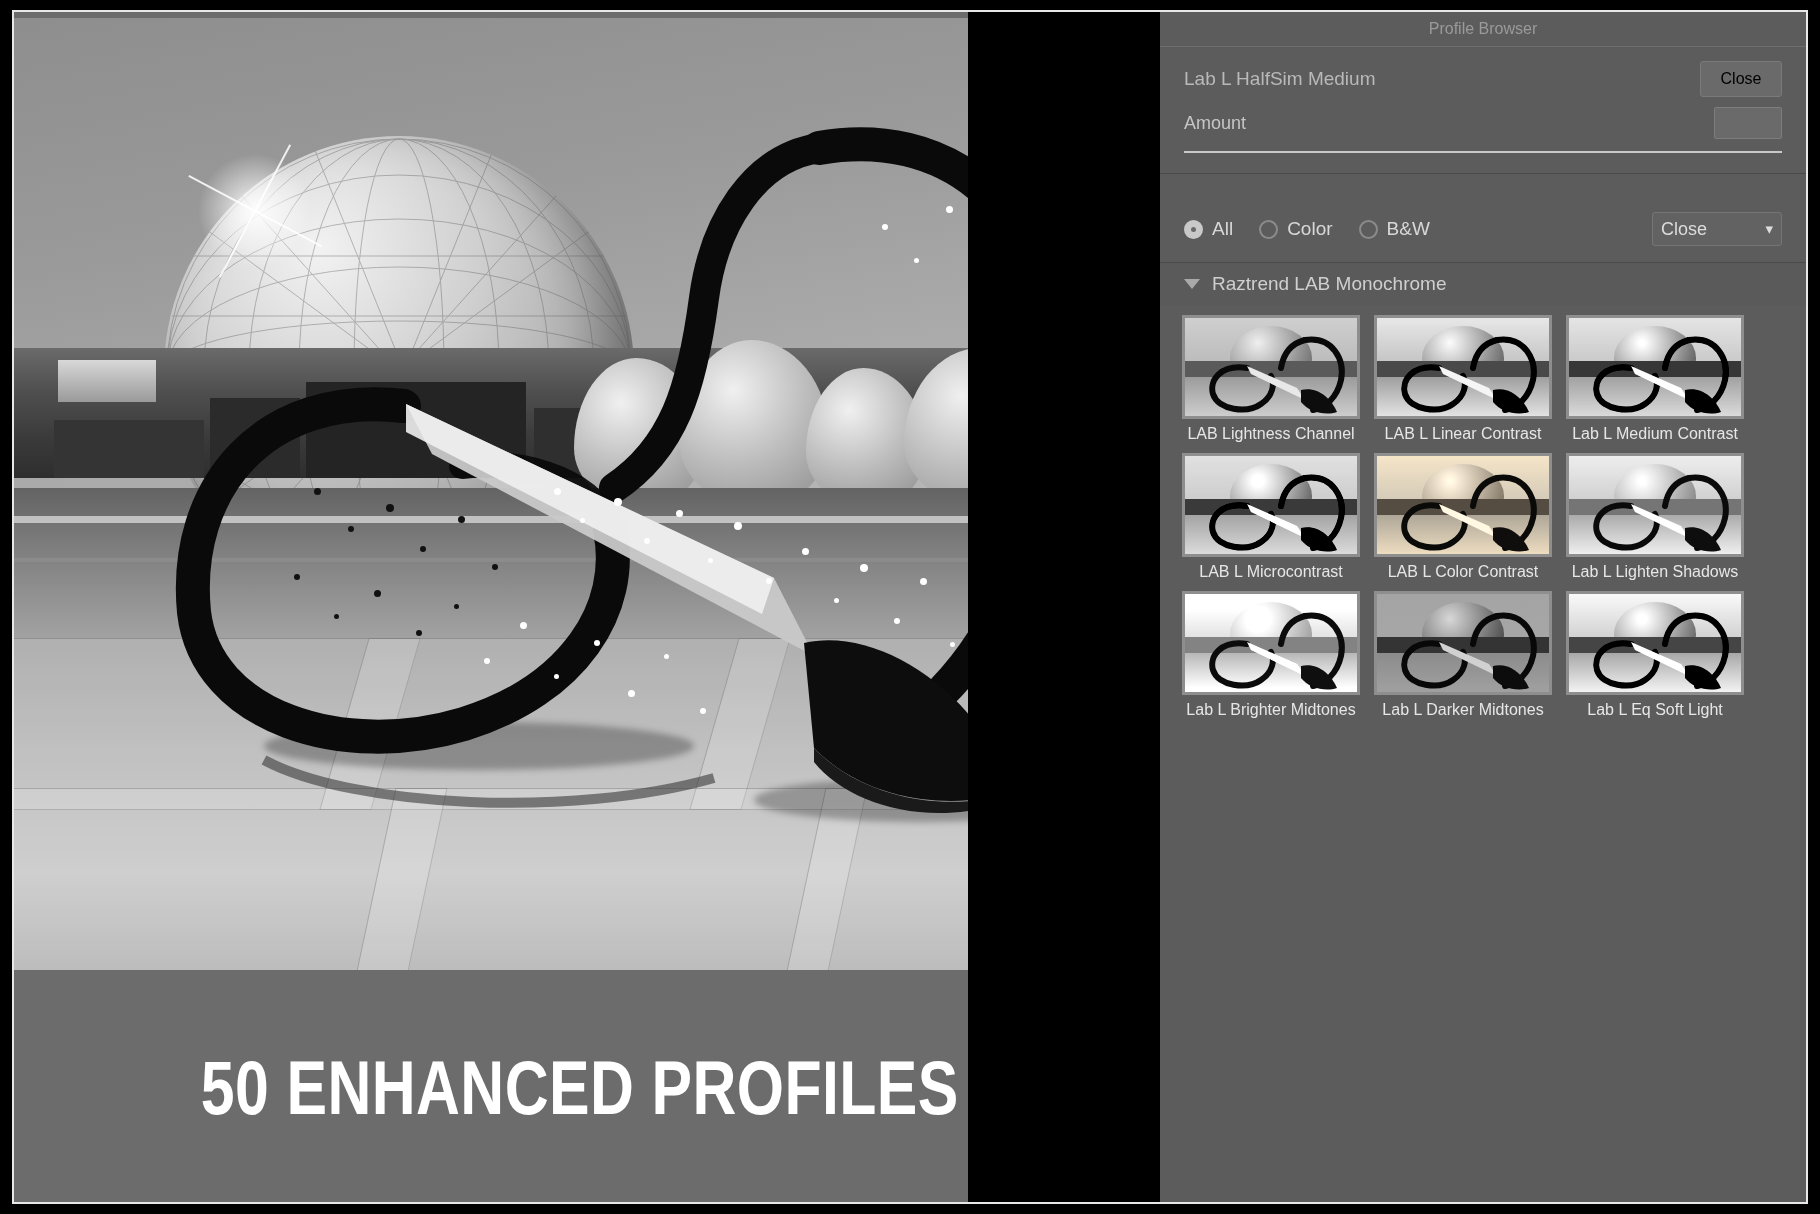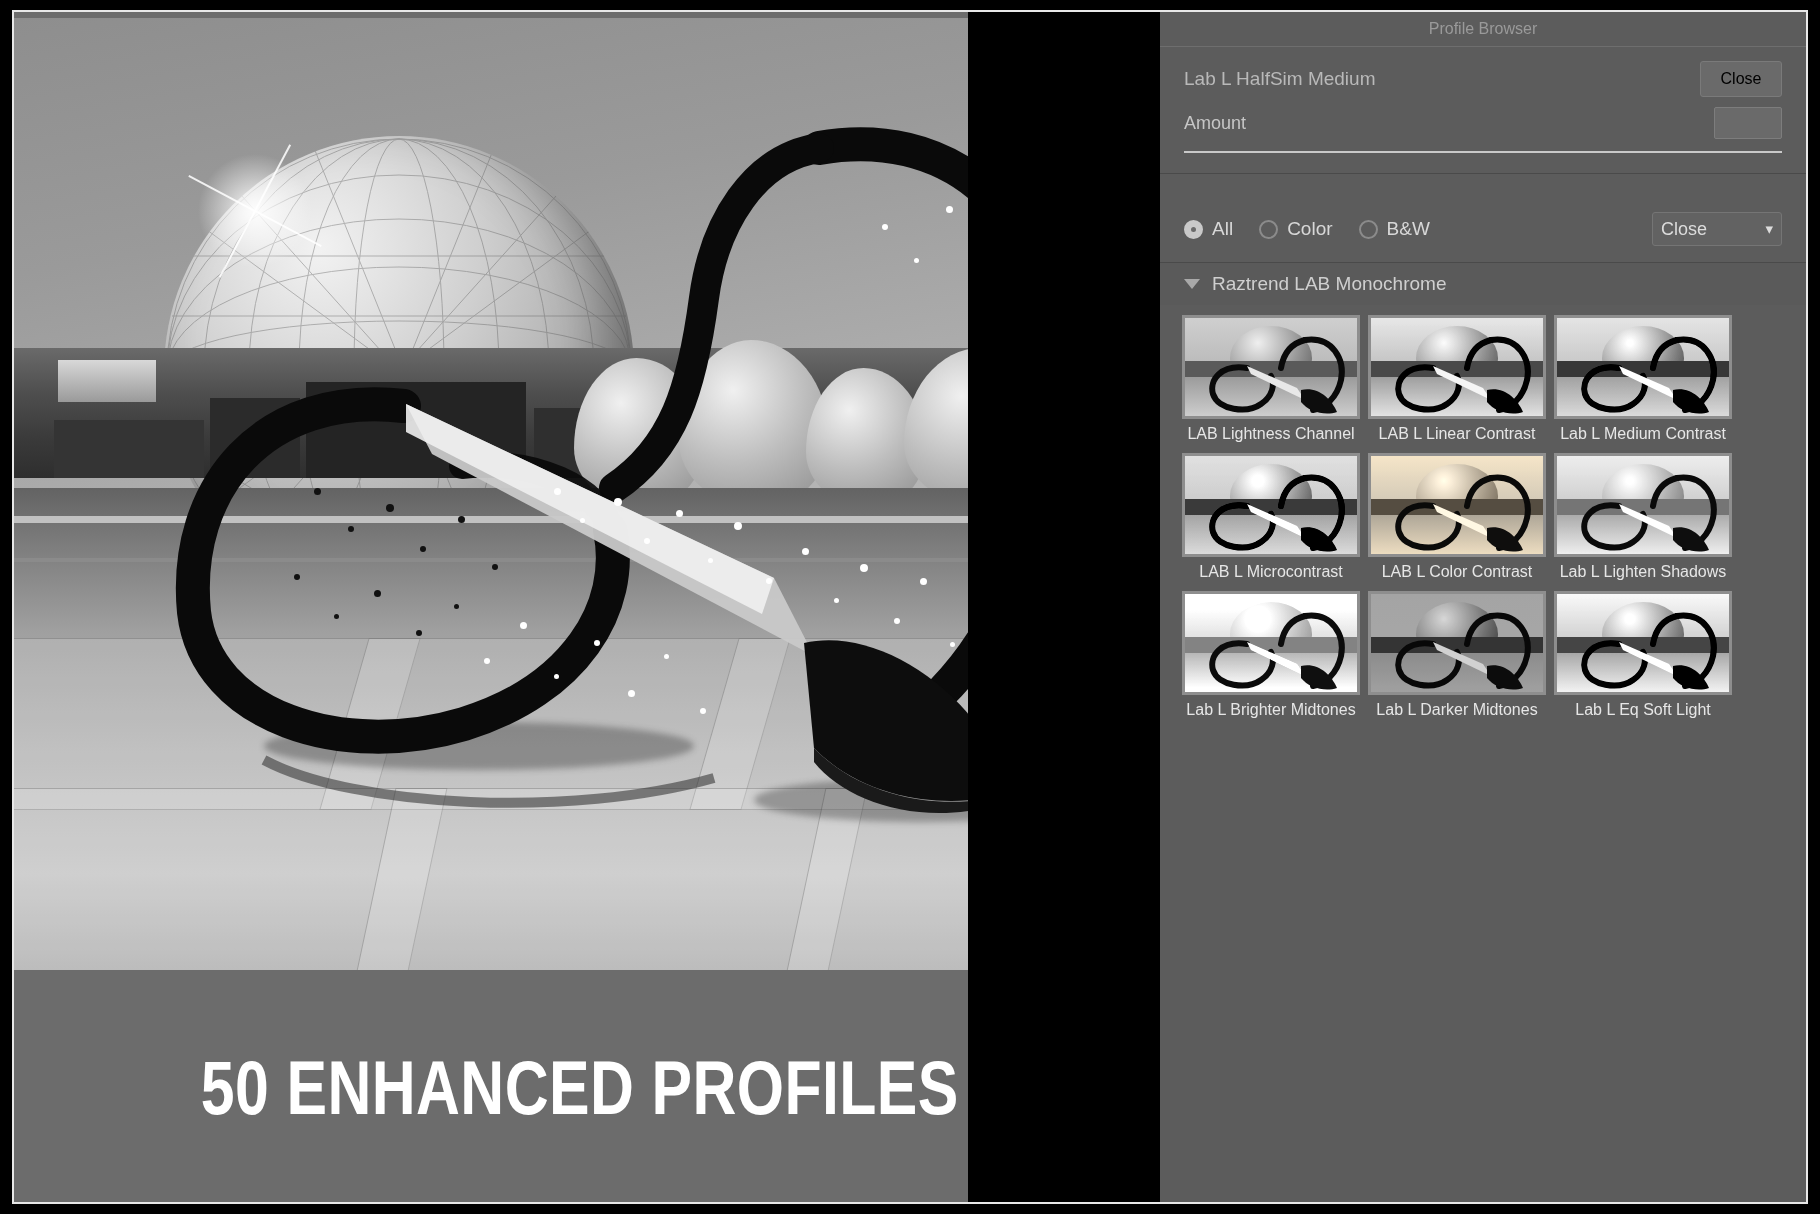--- a/index.html
+++ b/index.html
@@ -88,21 +88,21 @@
   .view-select{margin-left:auto;width:112px;height:32px;background:#626262;border:1px solid #757575;border-radius:3px;
                display:flex;align-items:center;padding:0 8px;cursor:pointer;}
   .view-select .lbl{color:#dcdcdc;font-size:18px;}
   .view-select .chev{margin-left:auto;color:#dcdcdc;font-size:15px;}
 
   .group-head{height:42px;display:flex;align-items:center;padding:0 24px;background:#5a5a5a;cursor:pointer;}
   .tri{width:0;height:0;border-left:8px solid transparent;border-right:8px solid transparent;
        border-top:10px solid #a9a9a9;margin-right:12px;}
   .group-title{color:#cfcfcf;font-size:19px;}
 
-  .grid{padding:10px 22px 0 22px;display:flex;flex-wrap:wrap;gap:10px 8px;}
+  .grid{padding:10px 22px 0 22px;display:flex;flex-wrap:wrap;gap:10px 14px;}
   .cell{width:178px;cursor:pointer;}
   .thumb{width:178px;height:104px;border:3px solid #8e8e8e;box-sizing:border-box;background:#000;position:relative;overflow:hidden;}
   .cap{margin-top:6px;text-align:center;color:#e6e6e6;font-size:16px;white-space:nowrap;overflow:hidden;text-overflow:ellipsis;}
 
   
   .mini{position:absolute;inset:0;}
   .mini .m-sky{position:absolute;left:0;top:0;width:100%;height:52%;}
   .mini .m-ball{position:absolute;left:26%;top:8%;width:48%;height:66%;border-radius:50%;}
   .mini .m-band{position:absolute;left:0;top:44%;width:100%;height:18%;}
   .mini .m-gnd{position:absolute;left:0;top:60%;width:100%;height:40%;}

